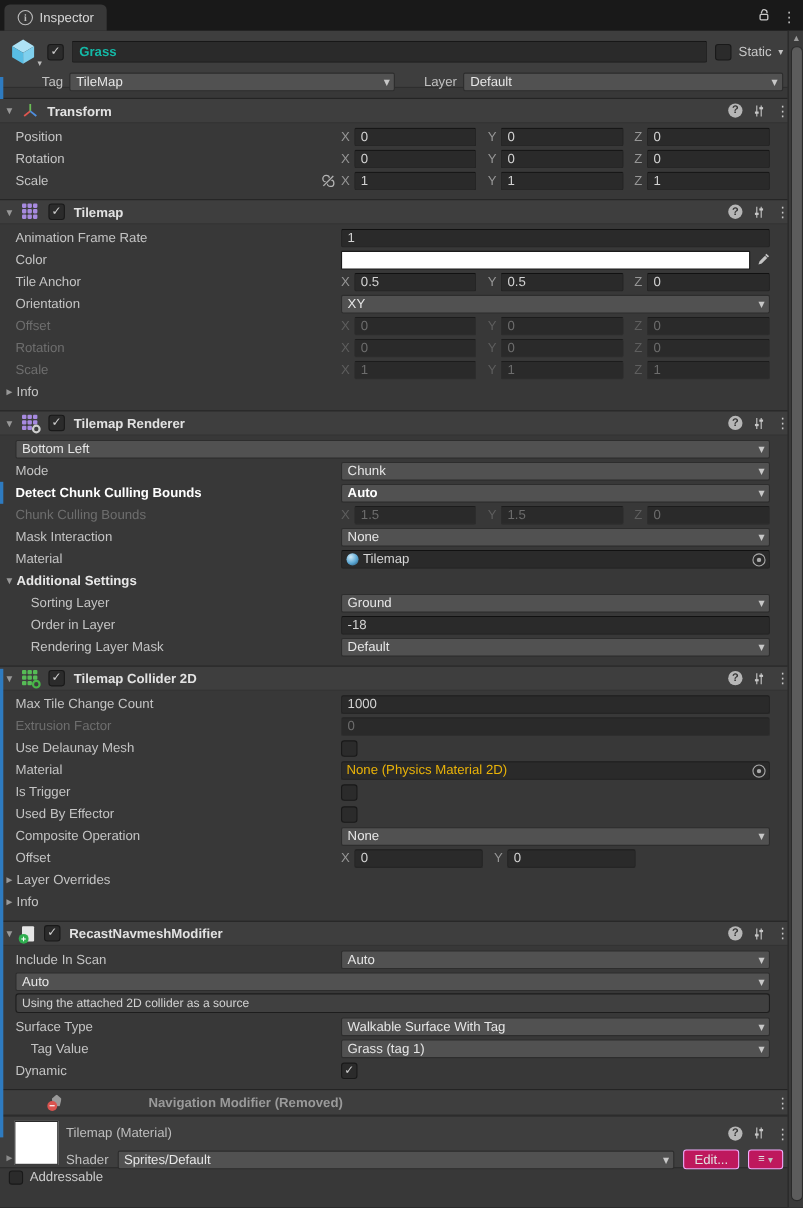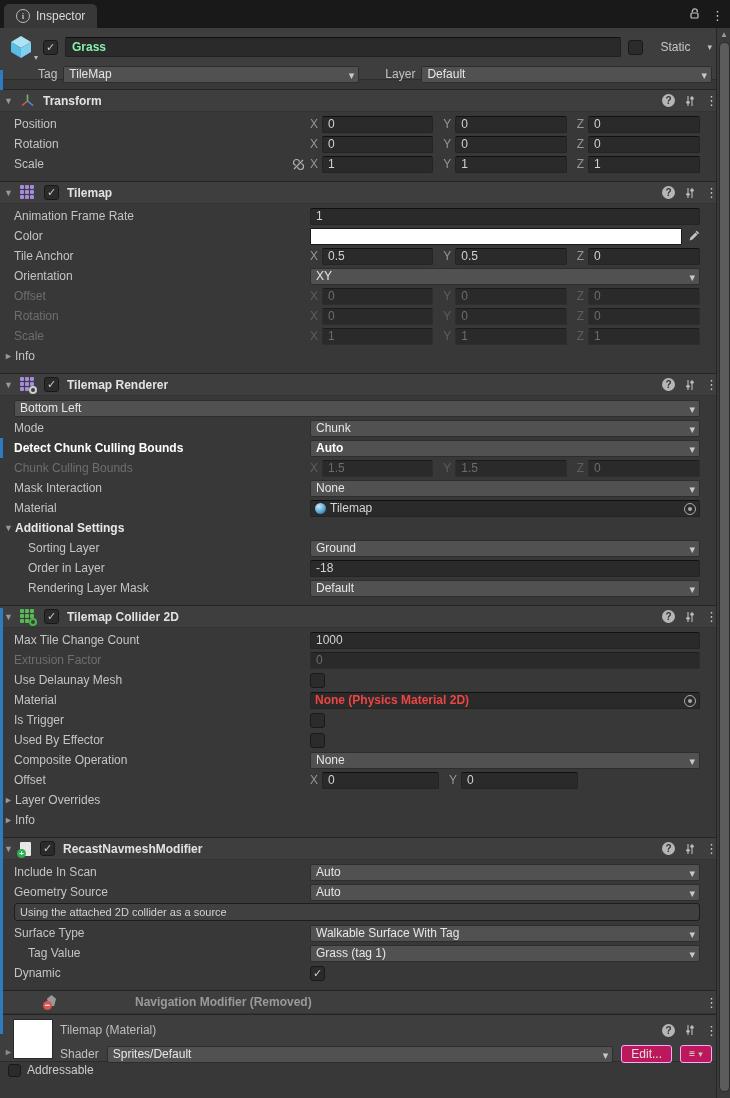--- a/index.html
+++ b/index.html
@@ -20,22 +20,22 @@
   .cb{width:15px;height:15px;background:#2b2b2b;border:1px solid #191919;border-radius:3px;box-sizing:border-box;
       display:flex;align-items:center;justify-content:center;flex:0 0 auto;}
   .cb.checked::after{content:"✓";color:#cfcfcf;font-size:11px;font-weight:bold;line-height:1;}
   .caret{color:#c2c2c2;font-size:9px;}
   .fold{width:11px;color:#989898;font-size:9px;flex:0 0 auto;}
   
   .gohead{height:52px;background:#3e3e3e;border-bottom:1px solid #2e2e2e;box-sizing:border-box;position:relative;}
   .gorow1{display:flex;align-items:center;padding:6px 18px 0 8px;gap:7px;height:26px;}
   .cubewrap{position:relative;width:28px;height:26px;flex:0 0 auto;}
   .namefield{flex:1;height:18px;background:#2a2a2a;border:1px solid #212121;border-top-color:#101010;border-radius:2px;
-       color:#86efac;font-weight:bold;padding:0 6px;line-height:18px;}
-  .staticgrp{display:flex;align-items:center;gap:17px;color:#c8c8c8;flex:0 0 auto;}
+       color:#14b8a6;font-weight:bold;padding:0 6px;line-height:18px;}
+  .staticgrp{display:flex;align-items:center;gap:6px;color:#c8c8c8;flex:0 0 auto;}
   .gorow2{display:flex;align-items:center;padding:4px 18px 0 38px;gap:6px;height:20px;}
   .minilbl{color:#c0c0c0;flex:0 0 auto;}
   
   .chead{height:23px;background:#3e3e3e;border-top:1px solid #242424;border-bottom:1px solid #333;
        display:flex;align-items:center;padding:0 10px 0 4px;gap:5px;box-sizing:border-box;}
   .ctitle{font-weight:bold;color:#e2e2e2;margin-left:3px;}
   .cbody{padding:2px 12px 7px 0;}
   .row{height:20px;display:flex;align-items:center;padding:0 18px 0 14px;}
   .row.indent{padding-left:28px;align-items:center;}
   .lbl{width:296px;flex:0 0 auto;display:flex;align-items:center;}
@@ -49,21 +49,21 @@
   .axis{color:#969696;margin:0 4px 0 0;flex:0 0 auto;}
   .val .seg{flex:1;display:flex;align-items:center;min-width:0;}
   .val .seg + .seg{margin-left:10px;}
   .bold .lbl, .lbl.bold{font-weight:bold;color:#fff;}
   .dd.bold{font-weight:bold;color:#fff;}
   .dis .lbl{color:#6e6e6e;}
   .dis .tfield{color:#6c6c6c;border-color:#2e2e2e;border-top-color:#1c1c1c;}
   .dis .axis{color:#5e5e5e;}
   .objf{flex:1;height:17px;background:#2a2a2a;border:1px solid #242424;border-top-color:#111;border-radius:2px;
        box-sizing:border-box;color:#d6d6d6;padding:0 20px 0 4px;line-height:15px;position:relative;display:flex;align-items:center;gap:4px;}
-  .objf.empty{color:#ef4444;font-weight:bold;}
+  .objf.empty{color:#eab308;}
   .sphere{width:11px;height:11px;border-radius:50%;background:radial-gradient(circle at 35% 30%,#cfe9f6,#5aa7d4 55%,#244b66);flex:0 0 auto;}
   .picker{position:absolute;right:3px;top:2px;width:12px;height:12px;border:1px solid #aaa;border-radius:50%;box-sizing:border-box;}
   .picker::after{content:"";position:absolute;left:3px;top:3px;width:4px;height:4px;border-radius:50%;background:#aaa;}
   .helpbox{margin:1px 18px 2px 14px;height:16px;background:#404040;border:1px solid #1d1d1d;border-radius:3px;
        color:#d2d2d2;font-size:11px;display:flex;align-items:center;padding:0 5px;}
   .swatch{flex:1;height:15px;background:#fff;border:1px solid #1a1a1a;border-radius:1px;}
   .dropper{margin-left:6px;flex:0 0 auto;}
   
   .grid9{width:15px;height:15px;display:grid;grid-template-columns:repeat(3,4px);grid-template-rows:repeat(3,4px);gap:1px;flex:0 0 auto;position:relative;}
   .grid9 i{background:#a78ae0;border-radius:1px;}
@@ -580,21 +580,20 @@
       </div>
     </div>
     <div class="cbody">
       <div class="row">
         <span class="lbl">Include In Scan</span>
         <div class="val">
             <div class="dd">Auto</div>
           </div>
       </div>
       <div class="row">
-        <span class="lbl">Geometry Source</span>
         <div class="val">
             <div class="dd">Auto</div>
           </div>
       </div>
       <div class="helpbox">Using the attached 2D collider as a source</div>
       <div class="row">
         <span class="lbl">Surface Type</span>
         <div class="val">
             <div class="dd">Walkable Surface With Tag</div>
           </div>

